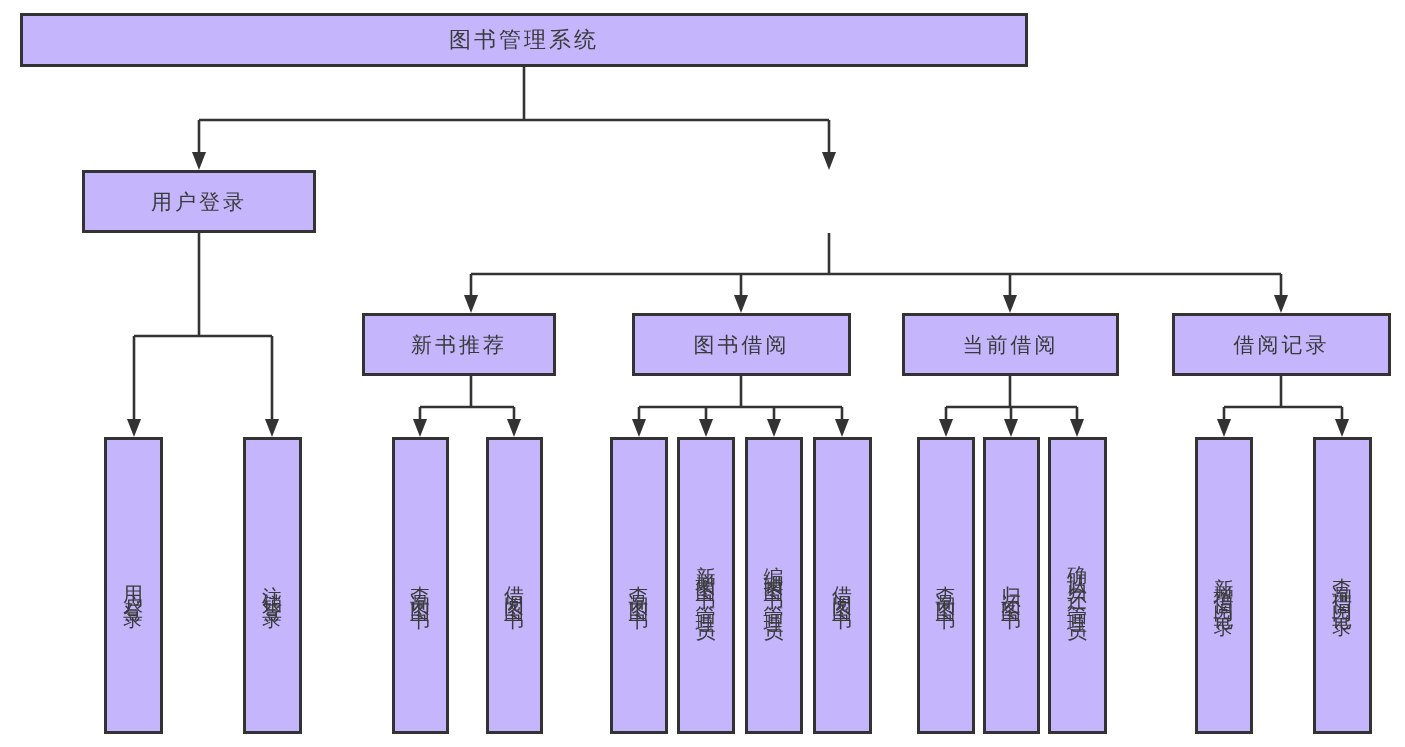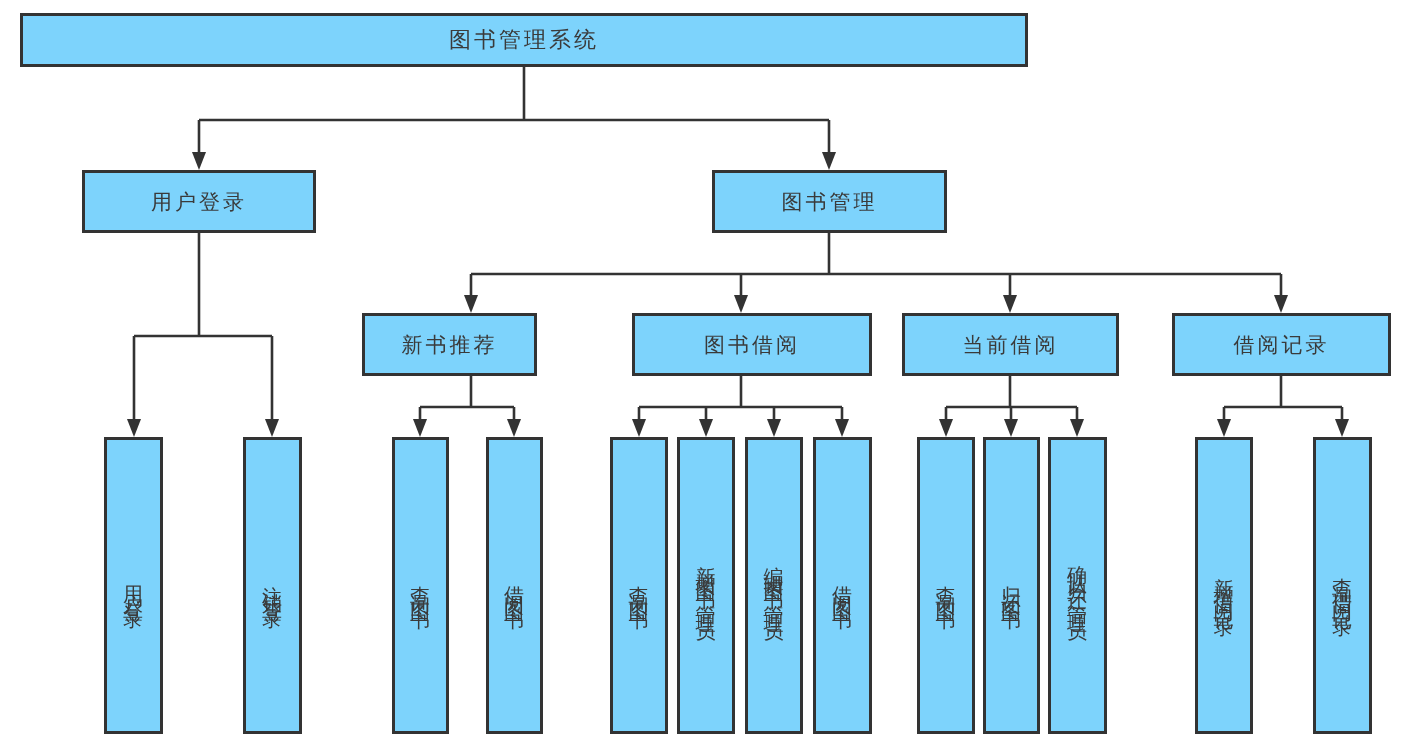--- a/index.html
+++ b/index.html
@@ -7,21 +7,21 @@
     position:relative;
     width:1405px;height:747px;
     background:#ffffff;
     font-family:"DejaVu Sans","Liberation Sans",sans-serif;
     color:#3a3a3a;
     overflow:hidden;
   }
   #connectors{position:absolute;left:0;top:0;z-index:1;}
   .box{
     position:absolute;
-    background:#7dd3fc;
+    background:#c4b5fd;
     border:3px solid #333333;
     box-sizing:border-box;
     display:flex;align-items:center;justify-content:center;
     z-index:2;
     color:#3a3a3a;
   }
   .root-box{font-size:22px;letter-spacing:3px;}
   .branch-box{font-size:21px;letter-spacing:3px;}
   .leaf-box{
     writing-mode:vertical-rl;
@@ -76,24 +76,23 @@
       <polygon points="1004,419 1018,419 1011,437"></polygon>
       <polygon points="1070,419 1084,419 1077,437"></polygon>
       <polygon points="1217,419 1231,419 1224,437"></polygon>
       <polygon points="1335,419 1349,419 1342,437"></polygon>
     </g>
   </svg>
 
   <div class="box root-box" style="left:20px;top:13px;width:1008px;height:54px;">图书管理系统</div>
 
   <div class="box branch-box" style="left:82px;top:170px;width:234px;height:63px;">用户登录</div>
-  <div class="box branch-box" style="left:712px;top:170px;width:235px;height:63px;">图书管理</div>
 
-  <div class="box branch-box" style="left:362px;top:313px;width:175px;height:63px;">新书推荐</div>
-  <div class="box branch-box" style="left:632px;top:313px;width:240px;height:63px;">图书借阅</div>
+  <div class="box branch-box" style="left:362px;top:313px;width:194px;height:63px;">新书推荐</div>
+  <div class="box branch-box" style="left:632px;top:313px;width:219px;height:63px;">图书借阅</div>
   <div class="box branch-box" style="left:902px;top:313px;width:217px;height:63px;text-align:right;">当前借阅</div>
   <div class="box branch-box" style="left:1172px;top:313px;width:219px;height:63px;">借阅记录</div>
 
   <div class="box leaf-box" style="left:104px;top:437px;width:59px;height:297px;">用户登录</div>
   <div class="box leaf-box" style="left:243px;top:437px;width:59px;height:297px;">注销登录</div>
 
   <div class="box leaf-box" style="left:392px;top:437px;width:57px;height:297px;">查询图书</div>
   <div class="box leaf-box" style="left:486px;top:437px;width:57px;height:297px;">借阅图书</div>
 
   <div class="box leaf-box" style="left:610px;top:437px;width:58px;height:297px;">查询图书</div>

